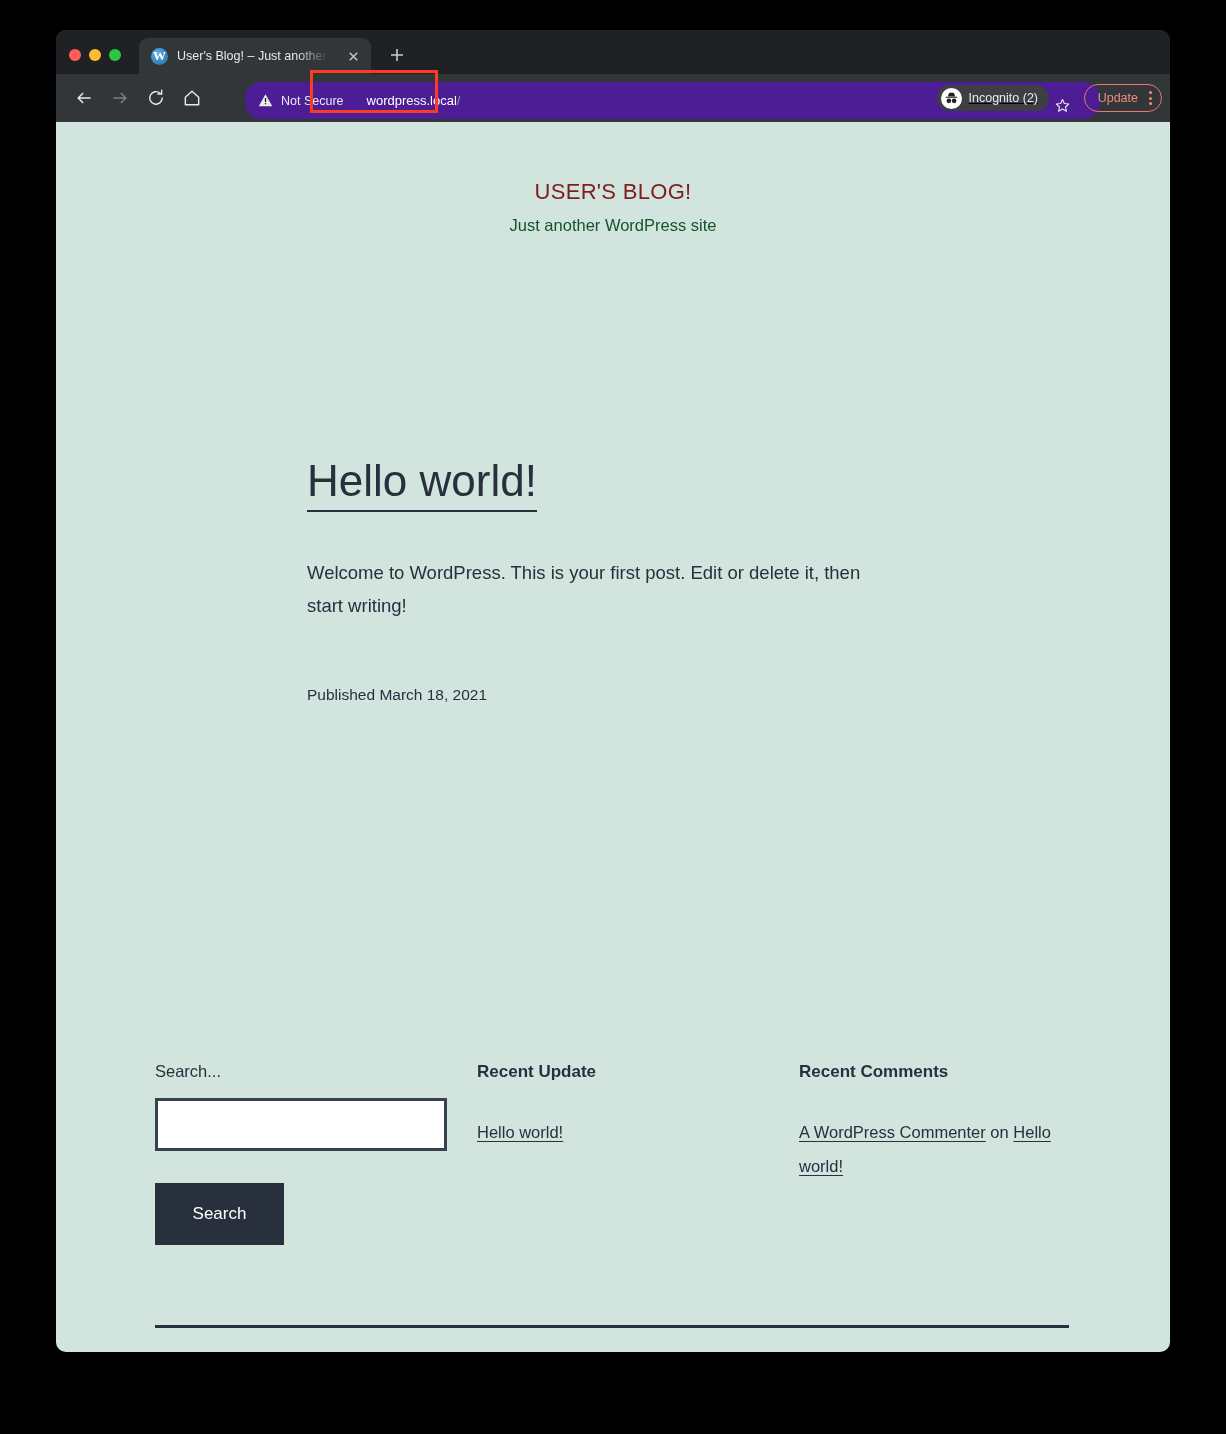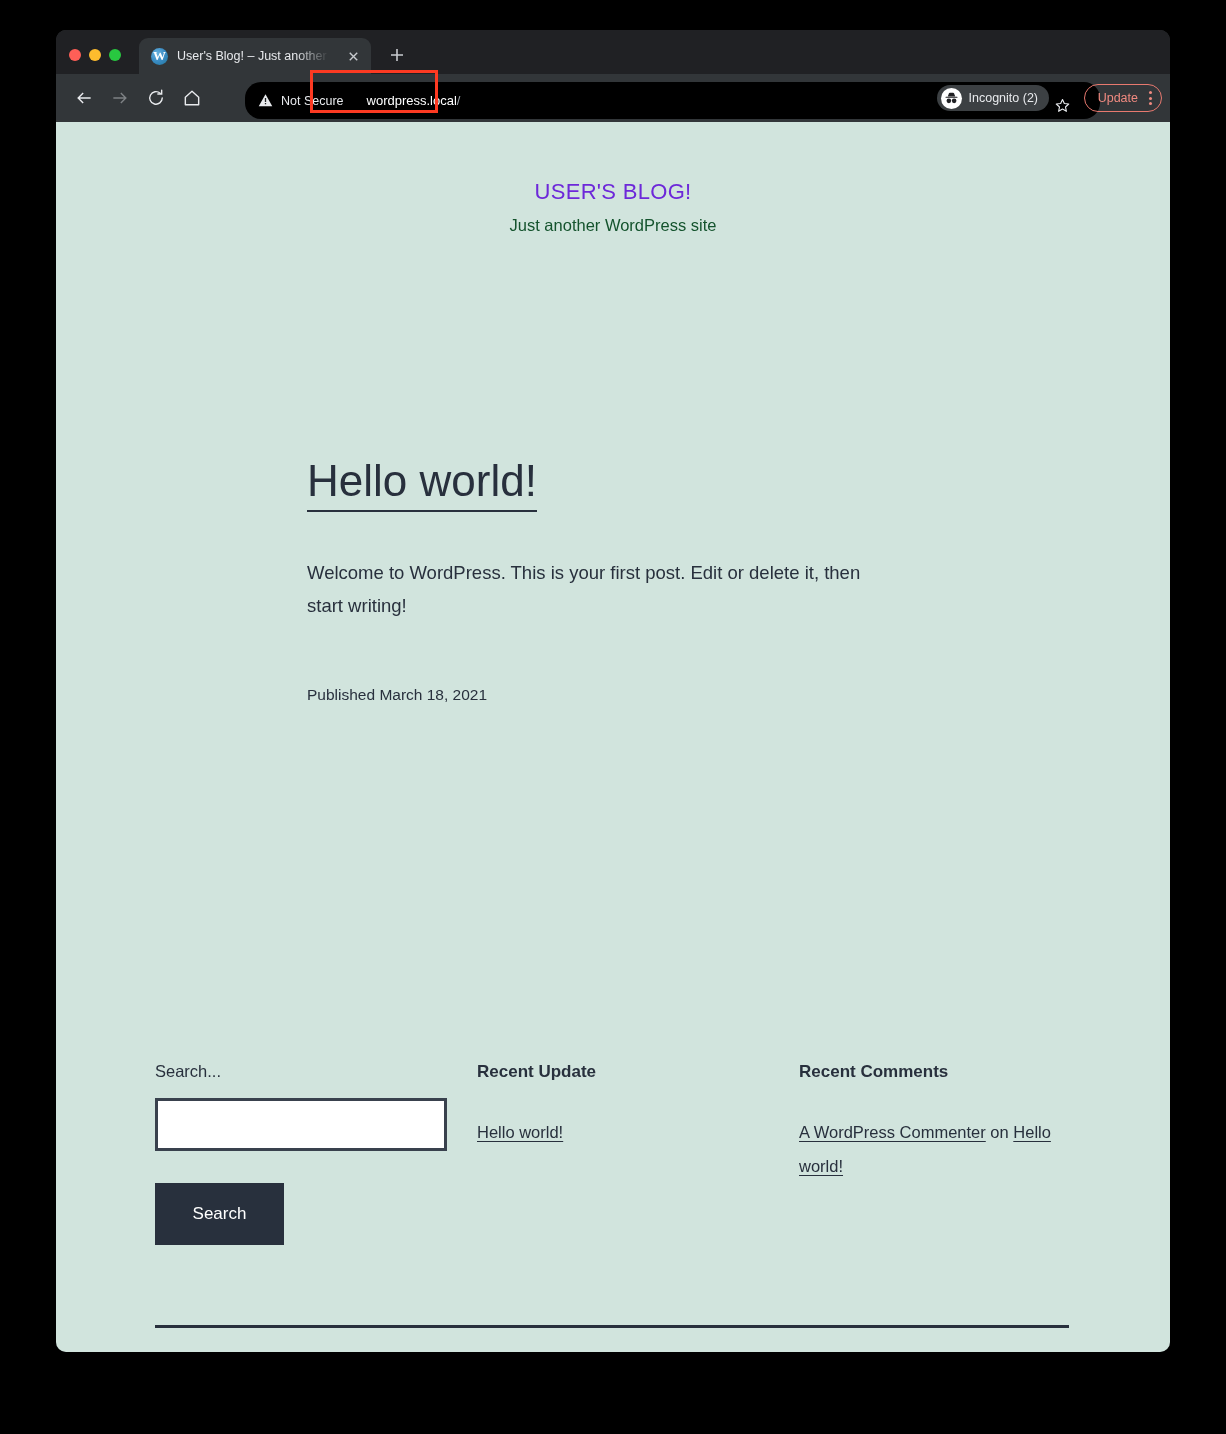--- a/index.html
+++ b/index.html
@@ -127,21 +127,21 @@
   }
   .nav-btn:first-child { margin-left: 14px; }
   .nav-btn.disabled { color: #7d8184; }
 
   .omnibox {
     position: absolute;
     left: 189px;
     top: 8px;
     height: 37px;
     right: 70px;
-    background: #000000;
+    background: #4c1d95;
     border-radius: 16px;
     display: flex;
     align-items: center;
     padding-left: 13px;
     box-sizing: border-box;
   }
   .warn-icon {
     width: 15px;
     height: 15px;
     color: #e8eaed;
@@ -176,20 +176,21 @@
     position: absolute;
     right: 121px;
     top: 11px;
     height: 26px;
     display: flex;
     align-items: center;
     gap: 7px;
     padding: 0 11px 0 4px;
     border-radius: 13px;
     background: #3c4043;
+    text-decoration: underline;
   }
   .incognito-avatar {
     width: 21px;
     height: 21px;
     border-radius: 50%;
     background: #ffffff;
     display: flex;
     align-items: center;
     justify-content: center;
   }
@@ -241,21 +242,21 @@
     width: 1114px;
     height: 100%;
   }
 
   .site-header {
     text-align: center;
     padding-top: 57px;
   }
   .site-title {
     font-size: 22px;
-    color: #6d28d9;
+    color: #7f1d1d;
     letter-spacing: 0.3px;
     line-height: 1.2;
   }
   .site-tagline {
     font-size: 16.5px;
     color: #14532d;
     margin-top: 11px;
   }
 
   .post {

